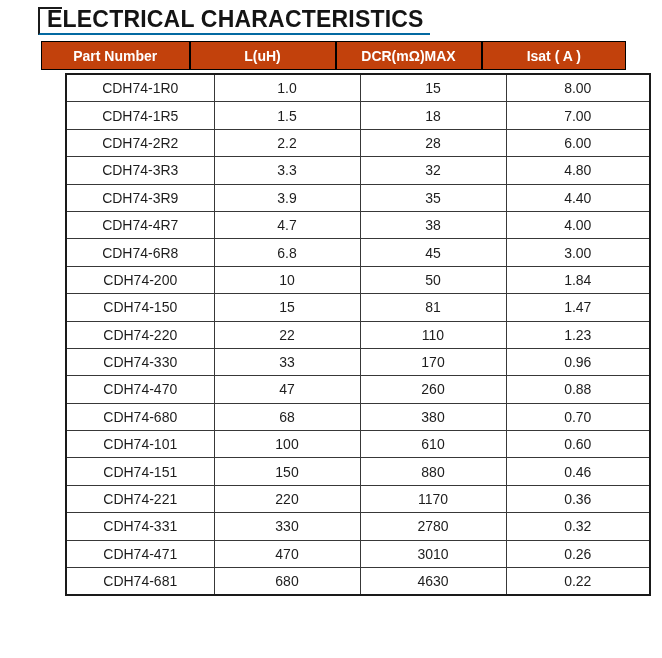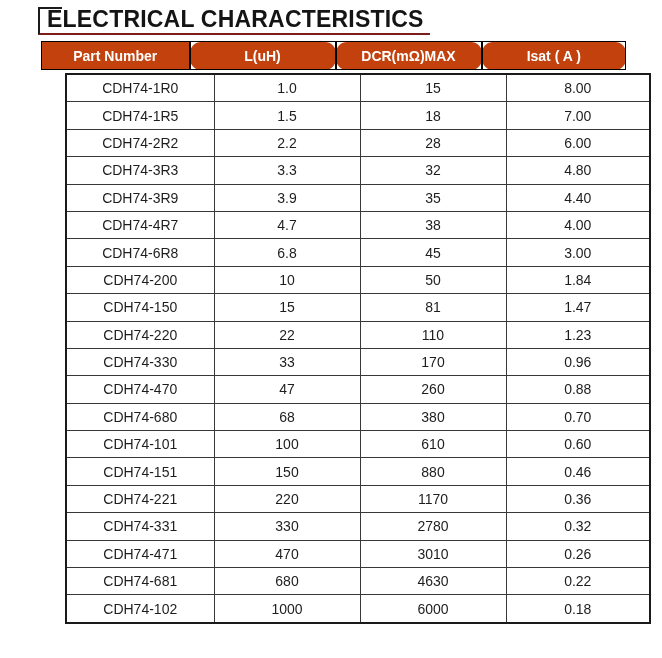--- a/index.html
+++ b/index.html
@@ -11,21 +11,21 @@
     font-family: "Liberation Sans", sans-serif;
     overflow: hidden;
   }
 
   
   .title-wrap {
     position: relative;
     display: inline-block;
     margin: 7px 0 0 38px;
     border-left: 2px solid #1b1b1b;
-    border-bottom: 2px solid #7f1d1d;
+    border-bottom: 2px solid #0369a1;
     padding: 0 6px 2px 7px;
   }
   .title-wrap::before {
     content: "";
     position: absolute;
     top: 0;
     left: -2px;
     width: 24px;
     height: 2px;
     background: #1b1b1b;
@@ -53,21 +53,20 @@
     font-weight: bold;
     font-size: 14px;
     height: 27px;
     text-align: center;
     vertical-align: middle;
     border: 1px solid #000000;
     padding: 0;
   }
   table.hdr th + th {
     border-left: 2px solid #000000;
-    border-radius: 11px;
   }
 
   
   table.body-tbl {
     border-collapse: collapse;
     table-layout: fixed;
     width: 584px;
     margin: 3px 0 0 65px;
     border: 2px solid #1a1a1a;
   }
@@ -243,22 +242,16 @@
     <td>0.26</td>
   </tr>
 
   <tr>
     <td>CDH74-681</td>
     <td>680</td>
     <td>4630</td>
     <td>0.22</td>
   </tr>
 
-  <tr>
-    <td>CDH74-102</td>
-    <td>1000</td>
-    <td>6000</td>
-    <td>0.18</td>
-  </tr>
 </tbody>
   </table>
 
 </div>
 
 </body></html>

